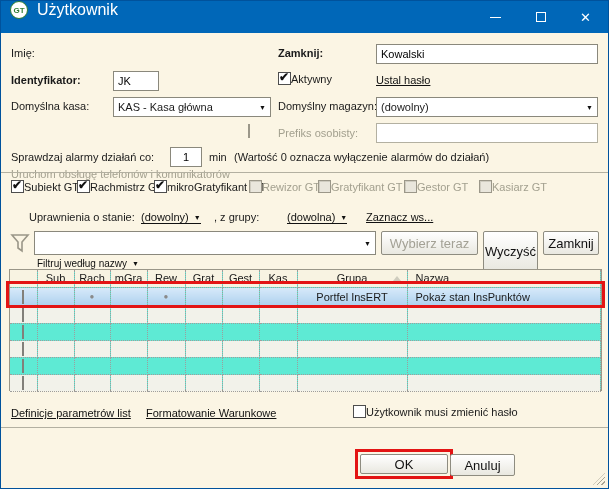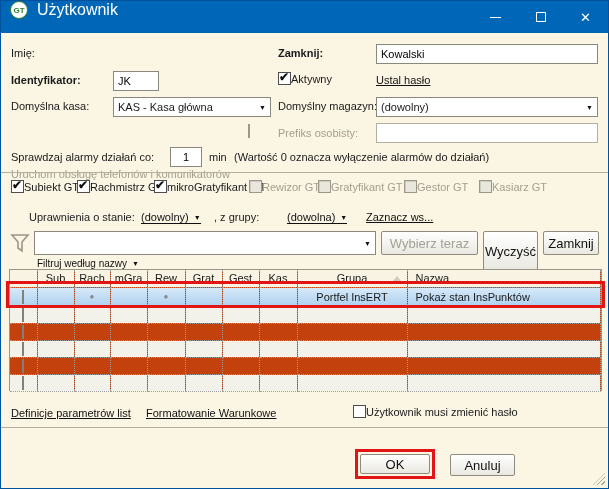--- a/index.html
+++ b/index.html
@@ -53,21 +53,21 @@
     background:linear-gradient(#ffffff,#e9e8e0); border:1px solid #8e8c80; border-radius:2px;
     font-size:13px; font-family:"Liberation Sans", sans-serif; color:#111;
     display:flex; align-items:center; justify-content:center; cursor:pointer;
   }
   .btn.dis{ color:#a3a195; cursor:default; }
   
   .funnel svg{ display:block; }
   
   .grid{
     position:absolute; left:8px; top:236px; width:593px; height:122px;
-    background:#c2410c; border:1px solid #9a9688;
+    background:#5eead4; border:1px solid #9a9688;
   }
   table{ border-collapse:collapse; table-layout:fixed; width:100%; }
   th, td{
     border-right:1px dotted #9d9d9d; border-bottom:1px dotted #9d9d9d;
     font-size:11px; font-weight:normal; text-align:center; padding:0 2px;
     overflow:hidden; white-space:nowrap; height:17px;
   }
   th{ background:#f8f3e2; position:relative; }
   tr.sel td{ background:linear-gradient(#d8eafa,#aed1ee); height:19px; }
   tr.empty:nth-child(odd) td{ background:#f2f2ea; }
@@ -328,19 +328,19 @@
     <div class="abs link" style="left:145px; top:374px;">Formatowanie Warunkowe</div>
     <div class="abs cbrow" style="left:352px; top:372px;">
       <span class="cb"></span>
       <span>Użytkownik musi zmienić hasło</span>
     </div>
 
     <div class="sep" style="top:394px;"></div>
 
     
     <div class="ok-wrap" style="left:354px; top:416px;">
-      <div class="btn" style="width:70px; height:20px;">OK</div>
+      <div class="btn" style="width:88px; height:20px;">OK</div>
     </div>
     <div class="abs btn" style="left:449px; top:421px; width:65px; height:22px;">Anuluj</div>
 
     <div class="grip"></div>
   </div>
 </div>
 
 </body></html>

